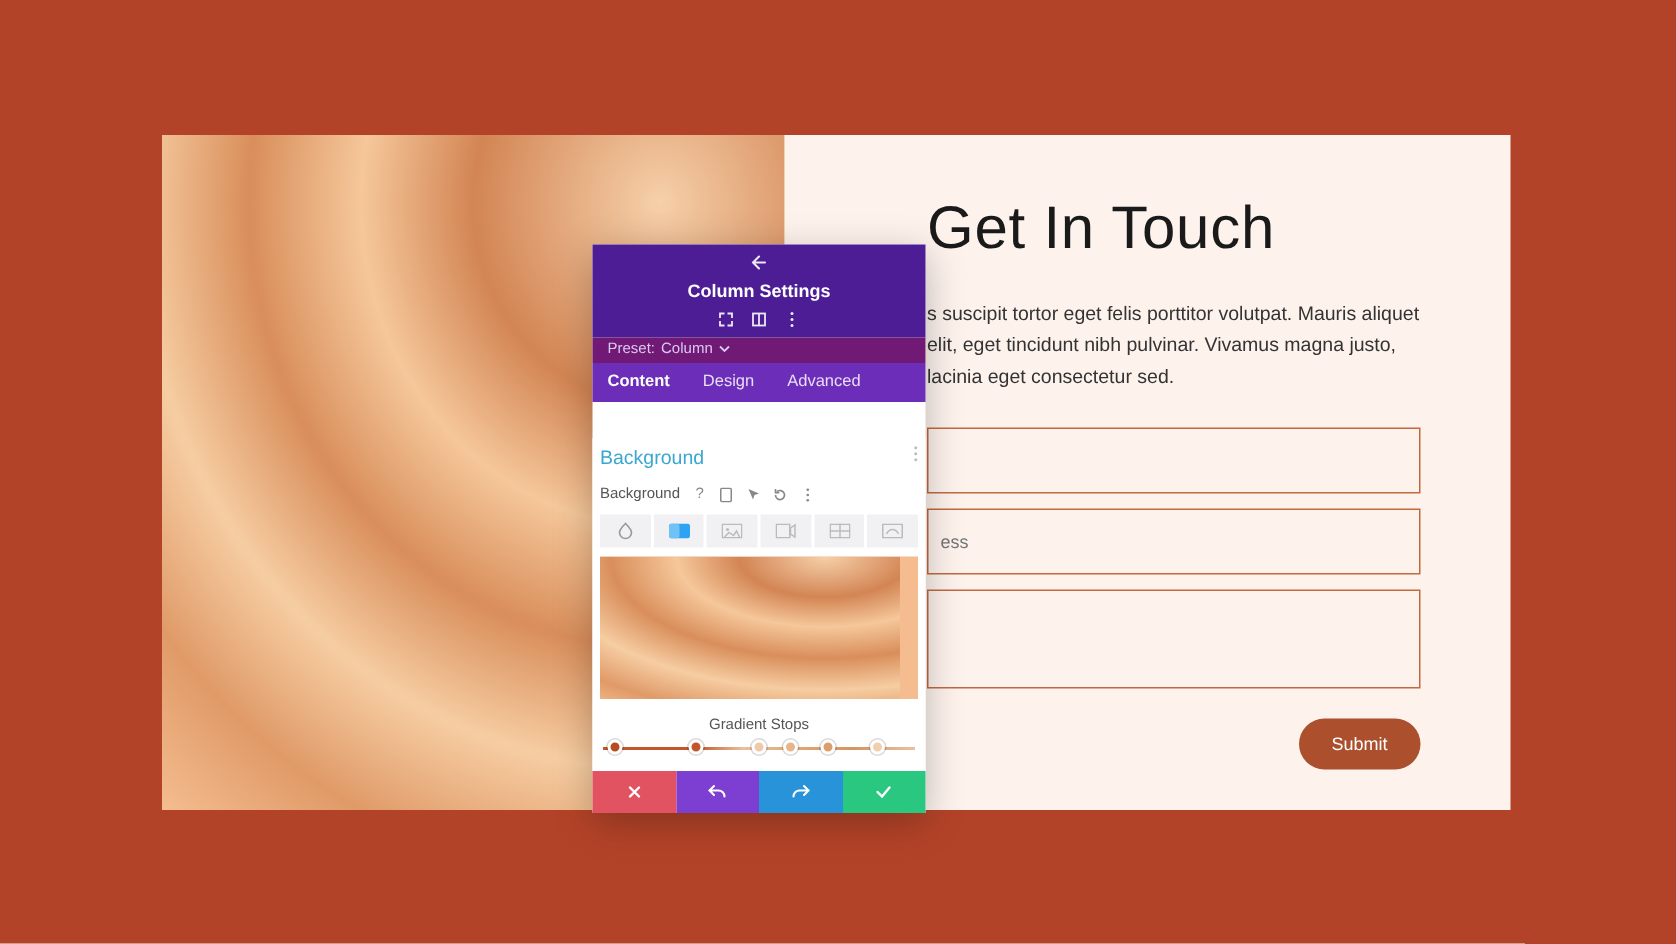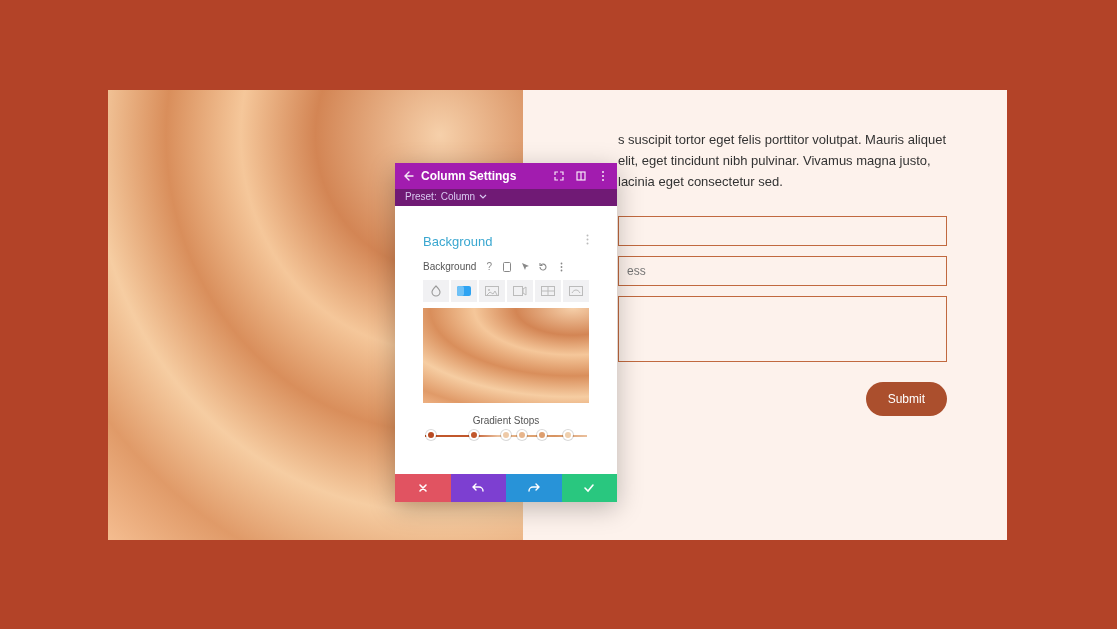--- a/index.html
+++ b/index.html
@@ -40,21 +40,21 @@
     }
     .page-body {
       font-size: 13px;
       line-height: 1.6;
       color: #333;
       margin-bottom: 24px;
     }
     .form-field {
       display: block;
       width: 100%;
-      height: 30px;
+      height: 44px;
       border: 1px solid #c1693f;
       background: transparent;
       margin-bottom: 10px;
       padding: 6px 8px;
       font-size: 12px;
       color: #999;
       font-family: inherit;
     }
     .form-field.tall { height: 66px; resize: none; }
     .submit-btn {
@@ -73,26 +73,27 @@
     .modal {
       position: absolute;
       left: 395px;
       top: 163px;
       width: 222px;
       background: #fff;
       box-shadow: 0 6px 24px rgba(0,0,0,.25);
       font-size: 11px;
     }
     .modal-header {
-      background: #a21caf;
+      background: #4c1d95;
       color: #fff;
       padding: 6px 8px;
       display: flex;
       align-items: center;
       gap: 6px;
+      flex-direction: column;
     }
     .modal-header .title { font-weight: 600; font-size: 12px; flex: 1; }
     .modal-header-icons { display: flex; gap: 10px; align-items: center; }
     .header-icon { width: 12px; height: 12px; display: inline-flex; align-items: center; justify-content: center; opacity: 0.9; cursor: pointer; }
     .preset-row {
       background: #701a75;
       color: #d9c9f1;
       font-size: 10px;
       padding: 2px 10px 4px;
       display: flex;
@@ -104,21 +105,22 @@
       display: flex;
       gap: 22px;
       padding: 6px 10px 8px;
       color: #e8def5;
       font-size: 11px;
     }
     .tabs .tab { cursor: pointer; }
     .tabs .tab.active { color: #fff; font-weight: 600; }
     .panel-body {
       background: #fff;
-      padding: 28px;
+      padding: 5px;
+      margin-top: 24px;
     }
     .section-title {
       color: #3aa7d0;
       font-size: 13px;
       font-weight: 500;
       margin-bottom: 12px;
     }
     .section-menu { float: right; color: #bbb; cursor: pointer; }
     .field-row {
       display: flex;
@@ -209,20 +211,21 @@
           <stop offset="70%" stop-color="#f6cda2"></stop>
           <stop offset="85%" stop-color="#e09a68"></stop>
           <stop offset="100%" stop-color="#f4bc8f"></stop>
         </radialGradient>
       </defs>
       <rect width="415" height="450" fill="url(#rg)"></rect>
     </svg>
   </div>
 
   <div class="content-pane">
+    <h1 class="page-title">Get In Touch</h1>
     <p class="page-body">s suscipit tortor eget felis porttitor volutpat. Mauris aliquet elit, eget tincidunt nibh pulvinar. Vivamus magna justo, lacinia eget consectetur sed.</p>
     <input class="form-field" style="">
     <input class="form-field" placeholder="ess" style="">
     <textarea class="form-field tall" style=""></textarea>
     <button class="submit-btn">Submit</button>
   </div>
 </div>
 
 <div class="modal">
   <div class="modal-header">
@@ -255,20 +258,25 @@
   </div>
 
   <div class="preset-row">
     <span>Preset:</span>
     <span>Column</span>
     <svg width="8" height="8" viewBox="0 0 8 8">
         <path d="M1 2l3 3 3-3" stroke="#d9c9f1" stroke-width="1.2" fill="none"></path>
       </svg>
   </div>
 
+  <div class="tabs">
+    <span class="tab active">Content</span>
+    <span class="tab">Design</span>
+    <span class="tab">Advanced</span>
+  </div>
 
   <div class="panel-body">
     <div>
       <span class="section-menu">
         <svg width="3" height="11" viewBox="0 0 3 11">
             <circle cx="1.5" cy="1.5" r="1" fill="#bbb"></circle>
             <circle cx="1.5" cy="5.5" r="1" fill="#bbb"></circle>
             <circle cx="1.5" cy="9.5" r="1" fill="#bbb"></circle>
           </svg>
       </span>

